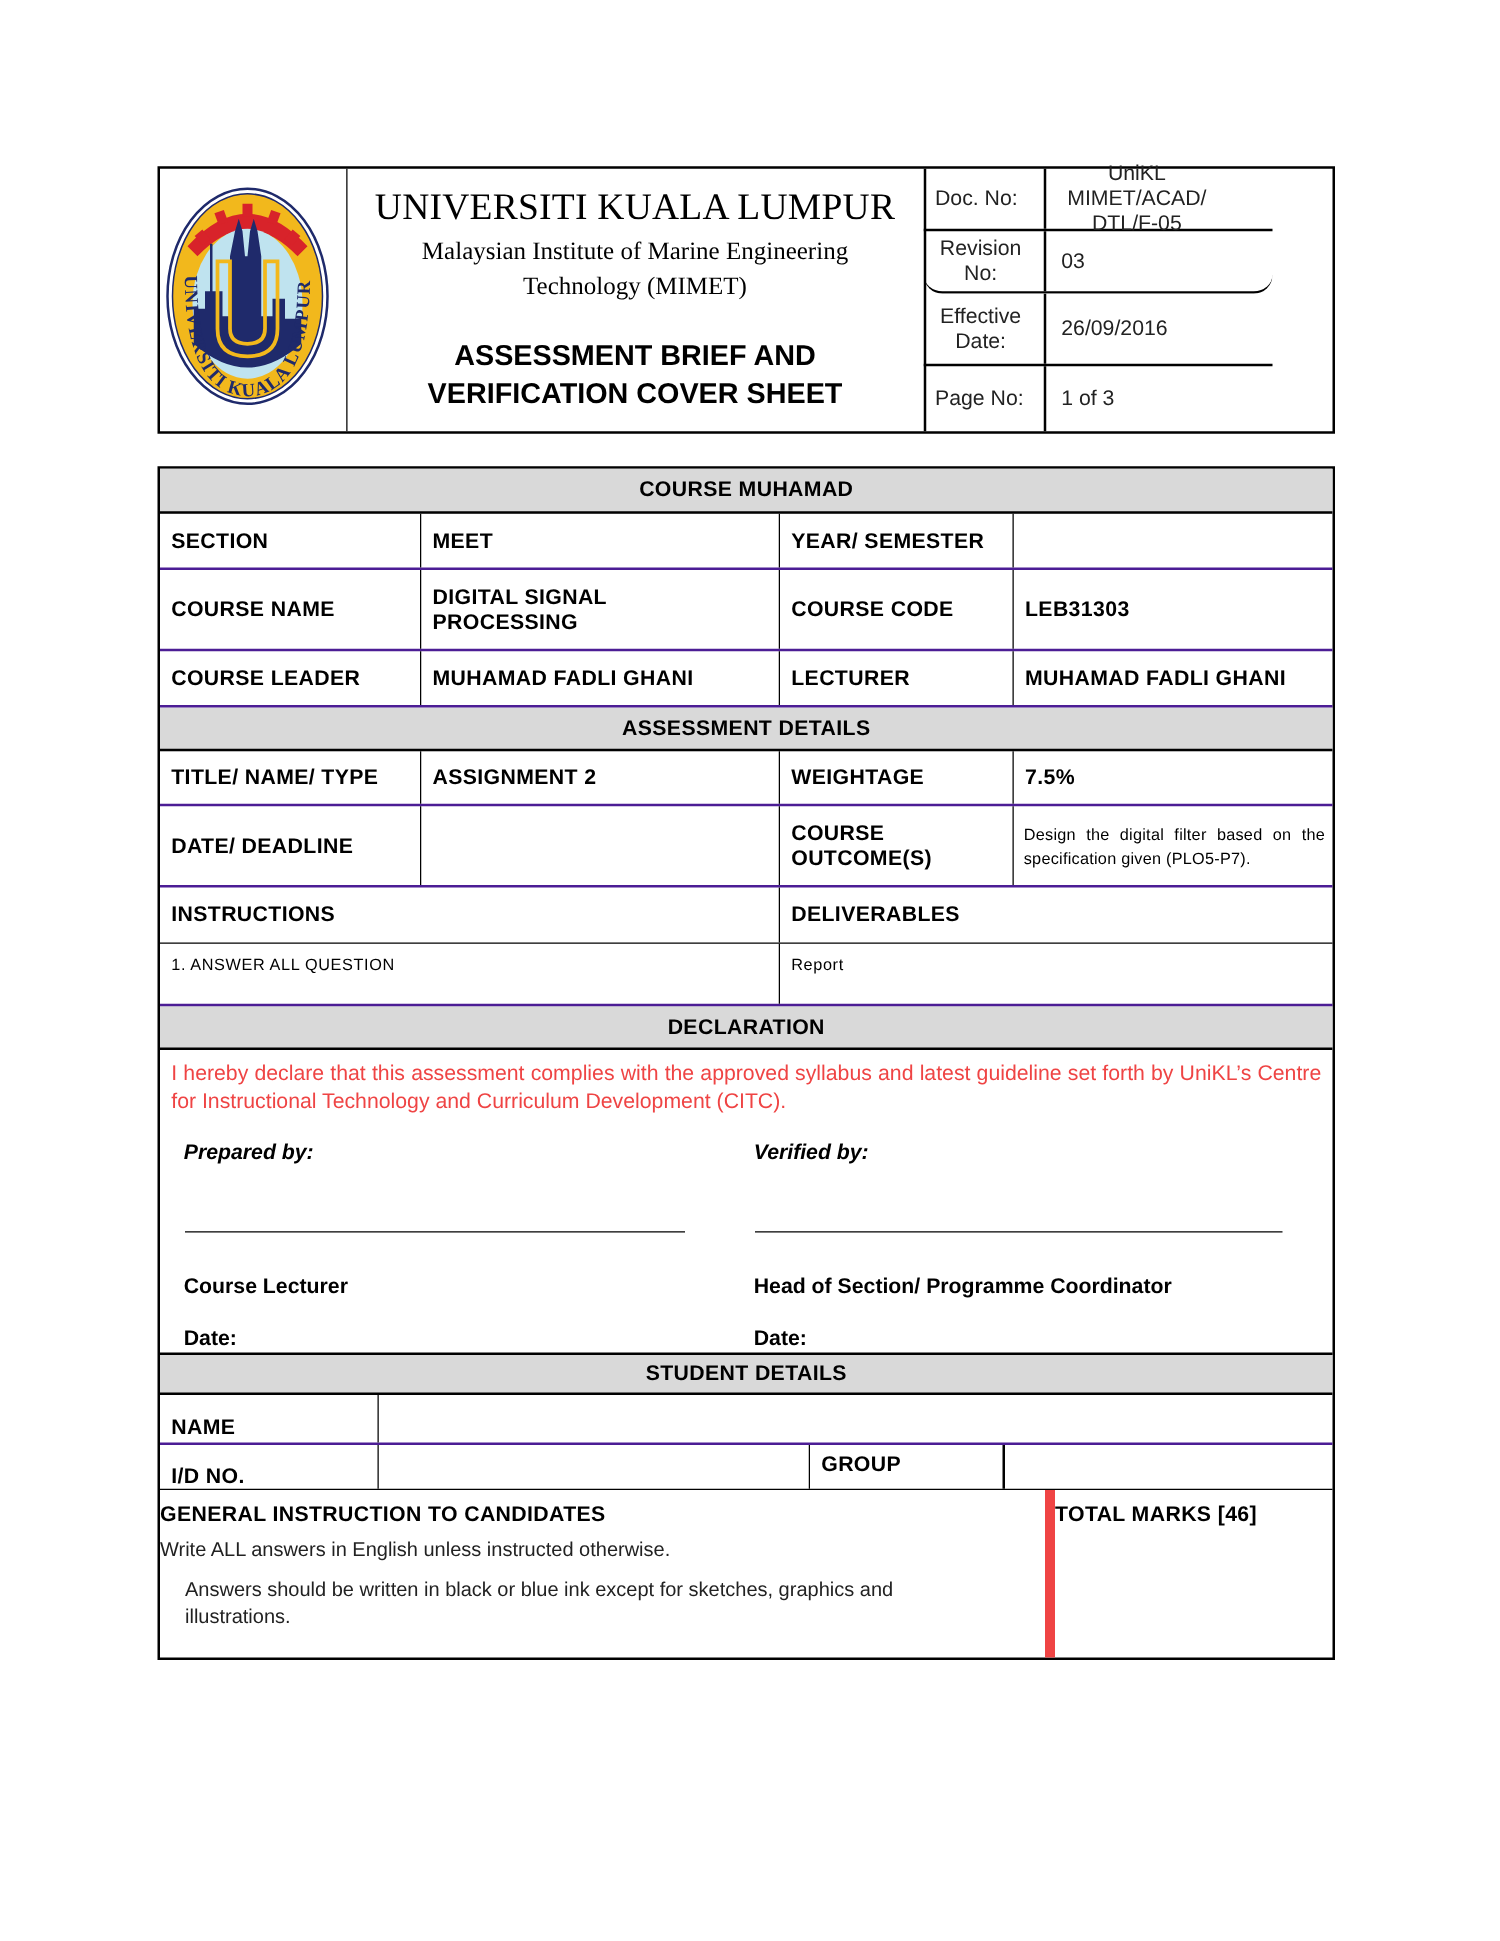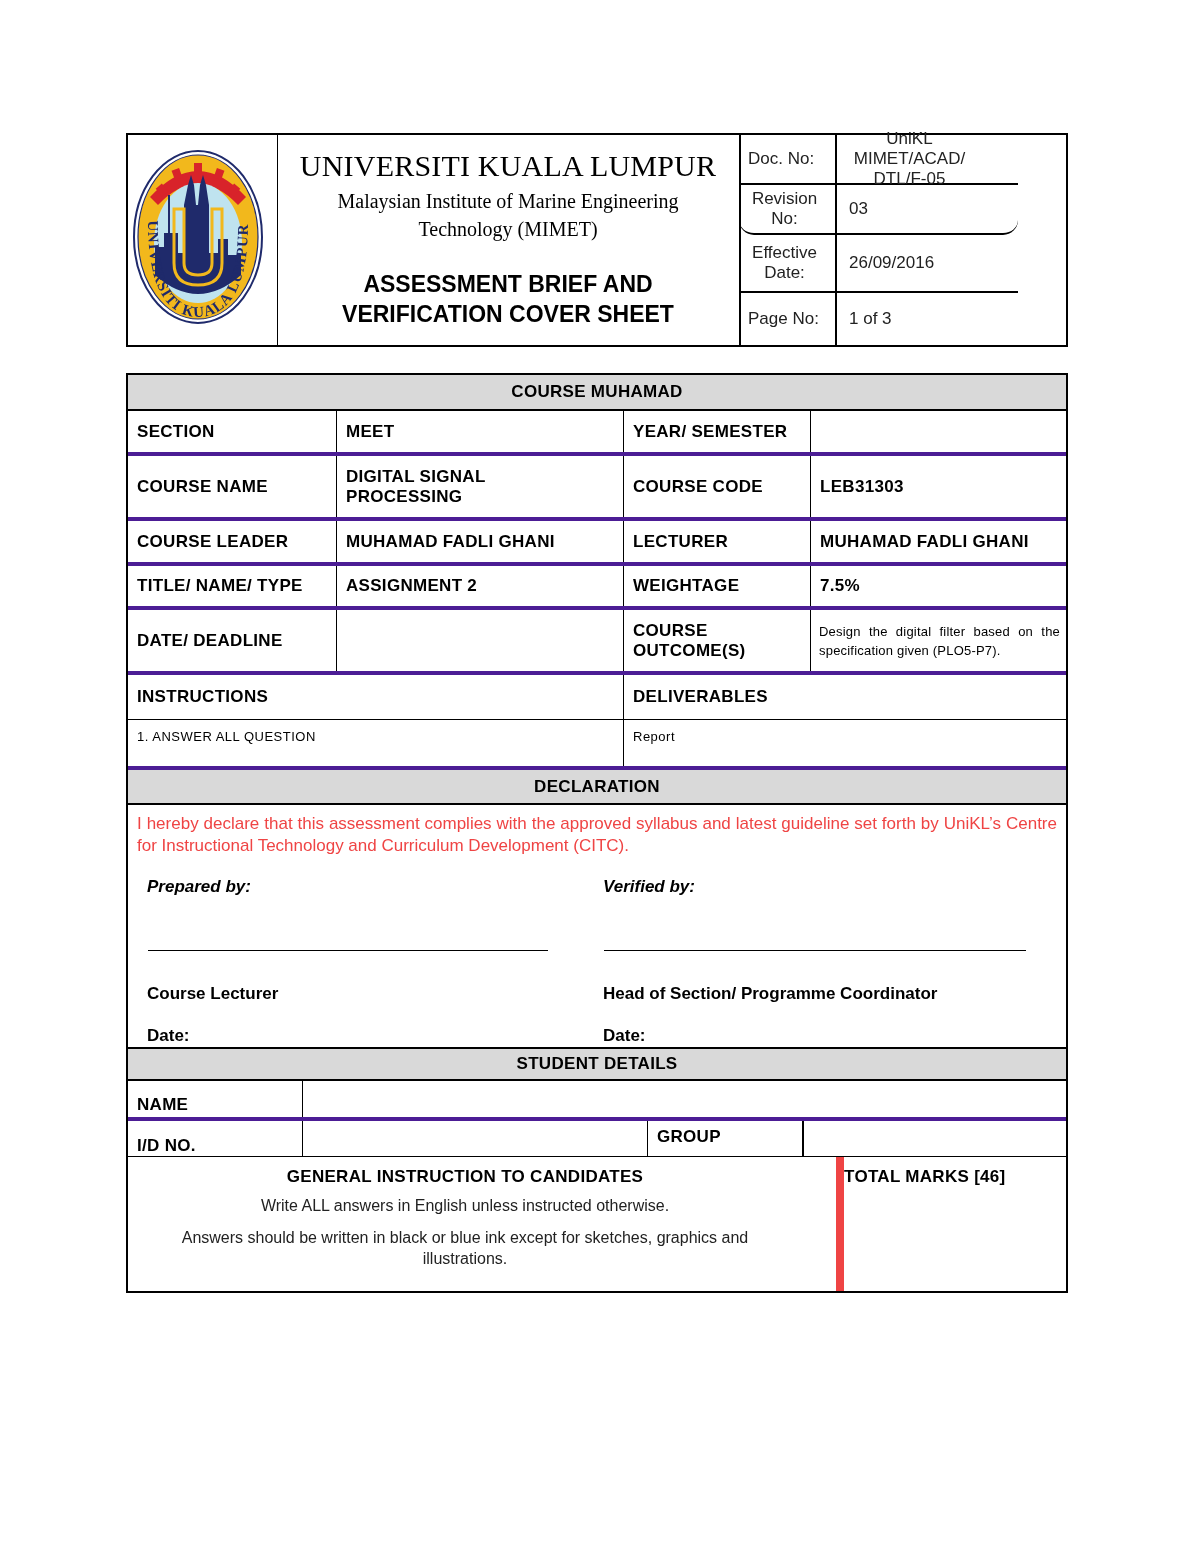--- a/index.html
+++ b/index.html
@@ -13,21 +13,21 @@
   .meta-row { position: absolute; left: 0; width: 279px; box-sizing: border-box; text-align: center; }
   .meta-row .k { position: absolute; left: 0; top: 0; bottom: 0; width: 98px; border-right: 2px solid #000; padding-left: 9px; font-size: 17px; color: #222; display: flex; align-items: center; line-height: 20px; box-sizing: border-box; }
   .meta-row .v { position: absolute; left: 100px; top: 0; bottom: 0; right: 0; padding-left: 10px; font-size: 17px; color: #222; display: flex; align-items: center; line-height: 20px; }
   .uni { font-family: "Liberation Serif", serif; font-size: 30px; margin-top: 14px; letter-spacing: 0.2px; }
   .inst { font-family: "Liberation Serif", serif; font-size: 20px; line-height: 28px; margin-top: 4px; }
   .brief { font-family: "Liberation Sans", sans-serif; font-weight: bold; font-size: 23px; line-height: 30px; margin-top: 26px; }
 
   
   .main { position: absolute; left: 126px; top: 373px; width: 942px; border: 2px solid #000; box-sizing: border-box; }
   .bar { background: #d9d9d9; text-align: center; font-weight: bold; font-size: 17px; border-bottom: 2px solid #000; box-sizing: border-box; display: flex; align-items: center; justify-content: center; letter-spacing: 0.3px; }
-  .row { position: relative; border-bottom: 4px solid #4c1d95; box-sizing: border-box; }
+  .row { position: relative; border-bottom: 2px solid #4c1d95; box-sizing: border-box; }
   .cell { position: absolute; top: 0; bottom: 0; box-sizing: border-box; padding-left: 9px; display: flex; align-items: center; font-size: 17px; font-weight: bold; line-height: 20px; letter-spacing: 0.3px; }
   .vl { border-left: 1.5px solid #000; }
   .small { font-size: 13px; font-weight: normal; letter-spacing: 0.5px; align-items: flex-start; padding-top: 7px; }
   .decl { position: relative; height: 244px; border-bottom: 2px solid #000; box-sizing: border-box; font-family: "Liberation Sans", sans-serif; }
   .decl p { margin: 0; }
   .decl-text { position: absolute; left: 9px; right: 9px; top: 8px; font-size: 17px; line-height: 22px; text-align: justify; text-align-last: left; color: #ef4444; }
   .decl .lbl { position: absolute; font-size: 17px; font-weight: bold; }
   .decl .it { font-style: italic; }
   .sigline { position: absolute; height: 0; border-top: 1.5px solid #000; }
   .gen { position: relative; height: 134px; }
@@ -100,20 +100,21 @@
     <div class="cell vl" style="left:495px;width:187px">COURSE CODE</div>
     <div class="cell vl" style="left:682px;right:0">LEB31303</div>
   </div>
   <div class="row" style="height:45px">
     <div class="cell" style="left:0;width:208px">COURSE LEADER</div>
     <div class="cell vl" style="left:208px;width:287px">MUHAMAD FADLI GHANI</div>
     <div class="cell vl" style="left:495px;width:187px">LECTURER</div>
     <div class="cell vl" style="left:682px;right:0">MUHAMAD FADLI GHANI</div>
   </div>
 
+  <div class="bar" style="height:35px">ASSESSMENT DETAILS</div>
 
   <div class="row" style="height:44px">
     <div class="cell" style="left:0;width:208px">TITLE/ NAME/ TYPE</div>
     <div class="cell vl" style="left:208px;width:287px">ASSIGNMENT 2</div>
     <div class="cell vl" style="left:495px;width:187px">WEIGHTAGE</div>
     <div class="cell vl" style="left:682px;right:0">7.5%</div>
   </div>
   <div class="row" style="height:65px">
     <div class="cell" style="left:0;width:208px">DATE/ DEADLINE</div>
     <div class="cell vl" style="left:208px;width:287px"></div>
@@ -150,21 +151,21 @@
     <div class="cell vl" style="left:174px;right:0"></div>
   </div>
   <div class="row" style="height:36px;border-bottom:1.5px solid #000">
     <div class="cell" style="left:0;width:174px;align-items:flex-end;padding-bottom:0">I/D NO.</div>
     <div class="cell vl" style="left:174px;width:345px"></div>
     <div class="cell vl" style="left:519px;width:155px;align-items:flex-start;padding-top:6px">GROUP</div>
     <div class="cell vl" style="left:674px;right:0;border-left:2px solid #000"></div>
   </div>
 
   <div class="gen">
-    <div class="abs" style="left:0;top:0;width:674px;height:134px;text-align:center">
+    <div class="abs" style="left:0;top:0;width:674px;height:134px;text-align:left">
       <div style="font-weight:bold;font-size:17px;margin-top:10px;letter-spacing:0.3px">GENERAL INSTRUCTION TO CANDIDATES</div>
       <div style="font-size:16px;margin-top:10px;color:#222">Write ALL answers in English unless instructed otherwise.</div>
       <div style="font-size:16px;margin:12px 20px 16px;line-height:21px;color:#222">Answers should be written in black or blue ink except for sketches, graphics and illustrations.</div>
     </div>
     <div class="abs" style="left:708px;top:0;right:0;height:134px;border-left:8px solid #ef4444;box-sizing:border-box">
       <div style="font-weight:bold;font-size:17px;margin-top:10px;letter-spacing:0.3px">TOTAL MARKS [46]</div>
     </div>
   </div>
 </div>
 

